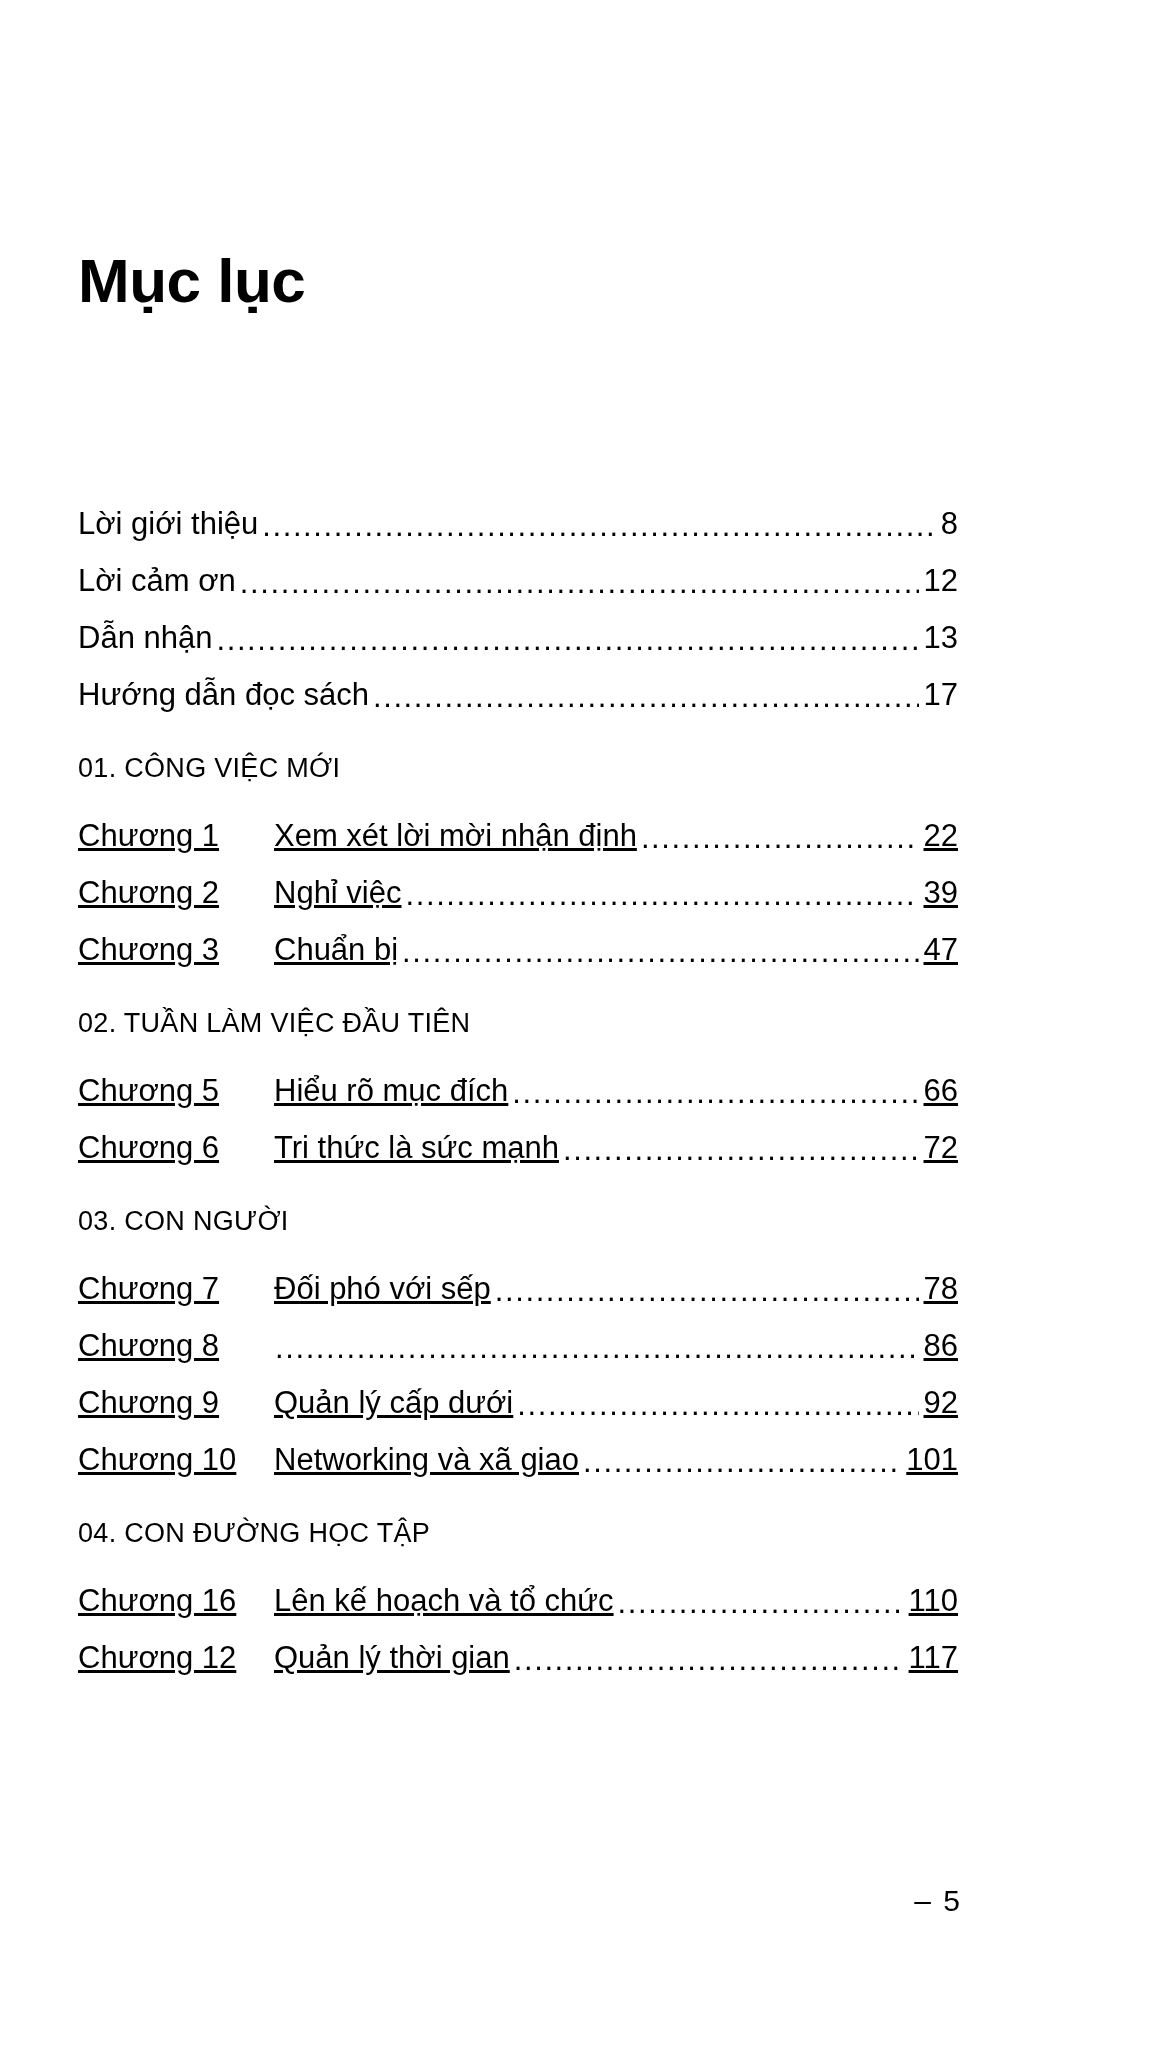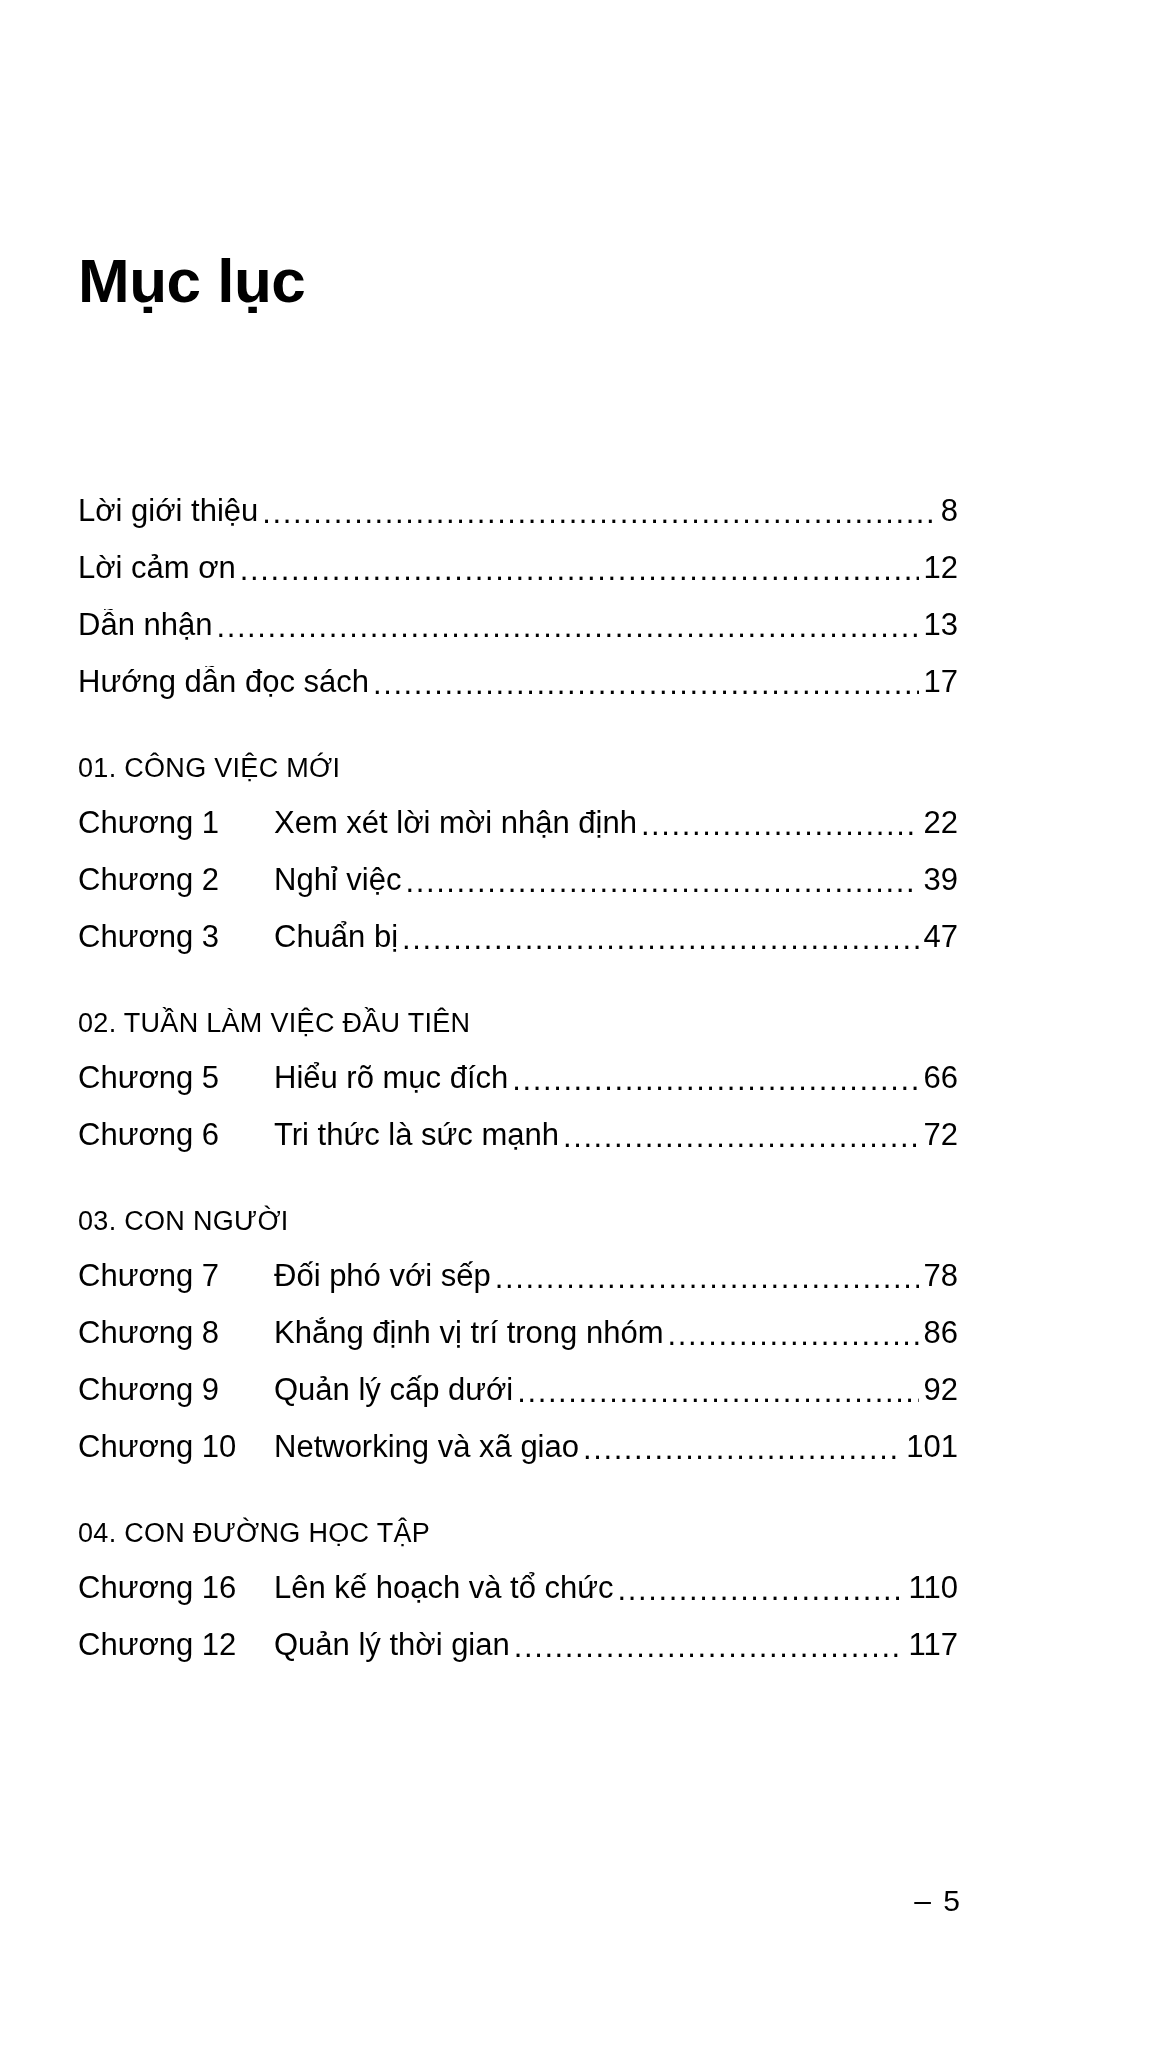--- a/index.html
+++ b/index.html
@@ -44,21 +44,21 @@
     top: 495px;
     width: 880px;
   }
 
   
   .front-matter {
     margin-bottom: 0;
   }
   .row {
     display: flex;
-    align-items: flex-start;
+    align-items: center;
     width: 100%;
     font-size: 31px;
     line-height: 1.0;
     height: 56px;
     white-space: nowrap;
     overflow: hidden;
   }
   .front-matter .row {
     height: 57px;
   }
@@ -113,20 +113,21 @@
     font-size: 27px;
     font-weight: 400;
     letter-spacing: 0.3px;
     line-height: 1;
     margin-bottom: 25px;
     white-space: nowrap;
   }
 
   .chapter-row {
     height: 57px;
+    text-decoration: underline;
   }
 
   
   .page-footer {
     position: absolute;
     right: 78px;
     bottom: 130px;
     font-size: 30px;
     letter-spacing: 2px;
     white-space: nowrap;
@@ -204,21 +205,20 @@
         <div class="section">
           <div class="section-heading">03. CON NGƯỜI</div>
           <div class="row chapter-row">
             <span class="row-label">Chương 7</span>
             <span class="row-title">Đối phó với sếp</span>
             <span class="leader"></span>
             <span class="row-page">78</span>
           </div>
           <div class="row chapter-row">
             <span class="row-label">Chương 8</span>
-            <span class="row-title">Khẳng định vị trí trong nhóm</span>
             <span class="leader"></span>
             <span class="row-page">86</span>
           </div>
           <div class="row chapter-row">
             <span class="row-label">Chương 9</span>
             <span class="row-title">Quản lý cấp dưới</span>
             <span class="leader"></span>
             <span class="row-page">92</span>
           </div>
           <div class="row chapter-row">

